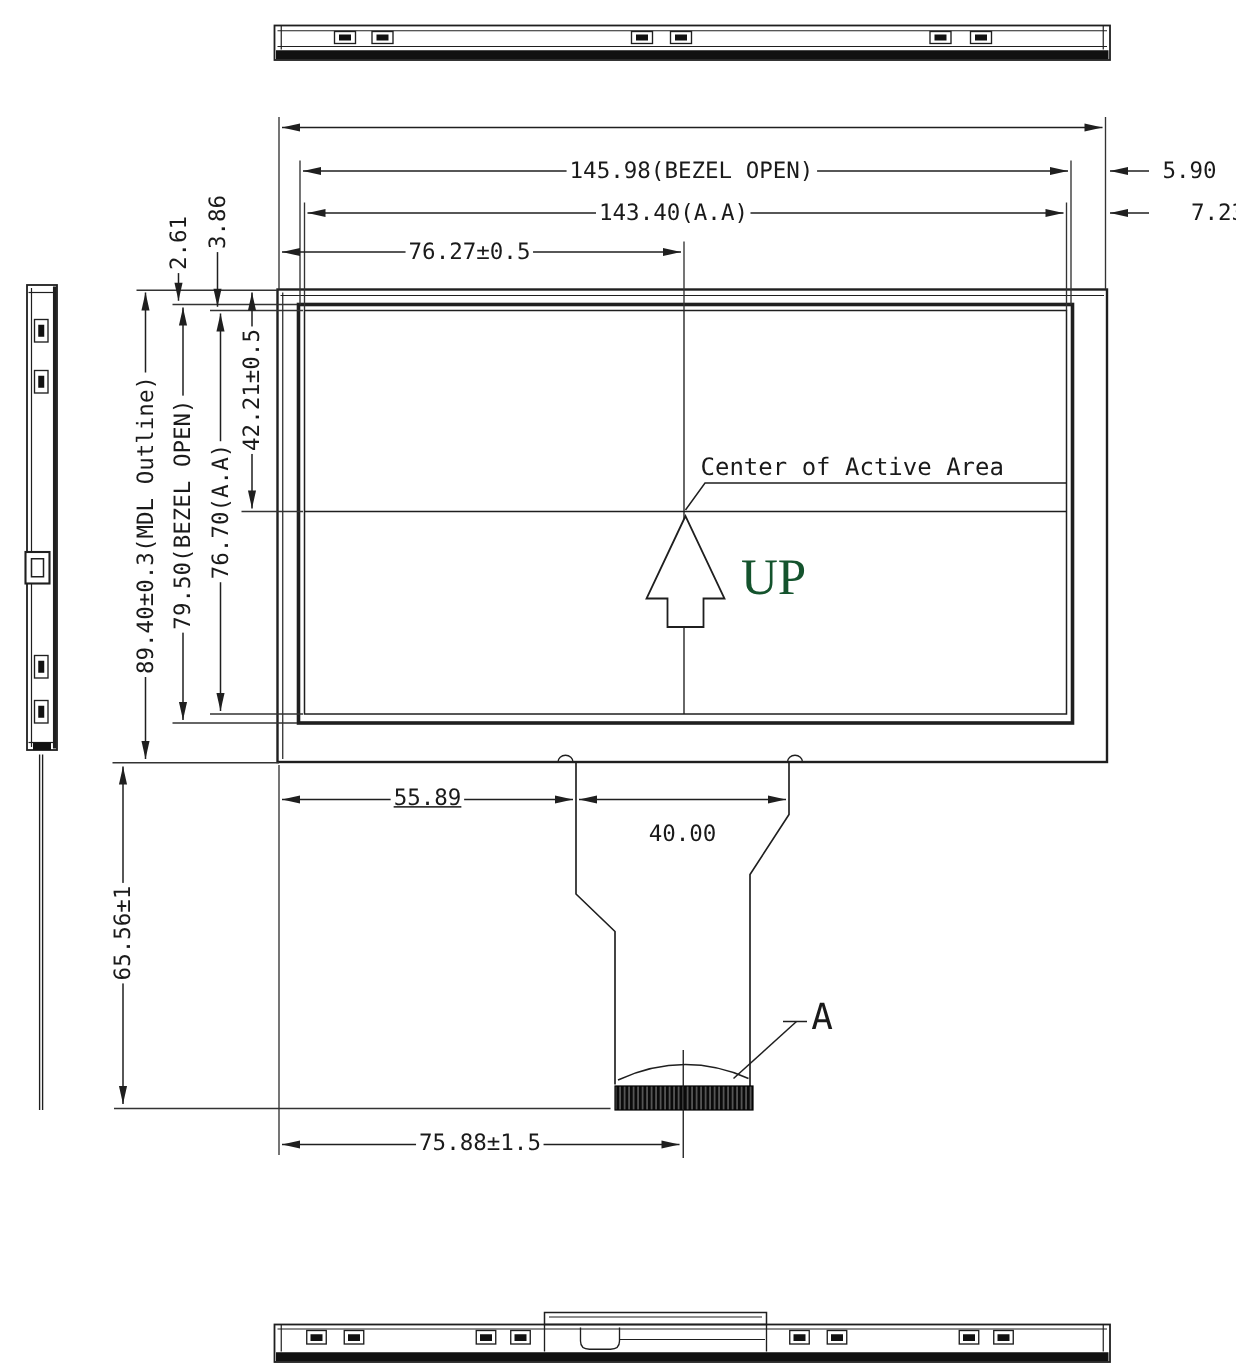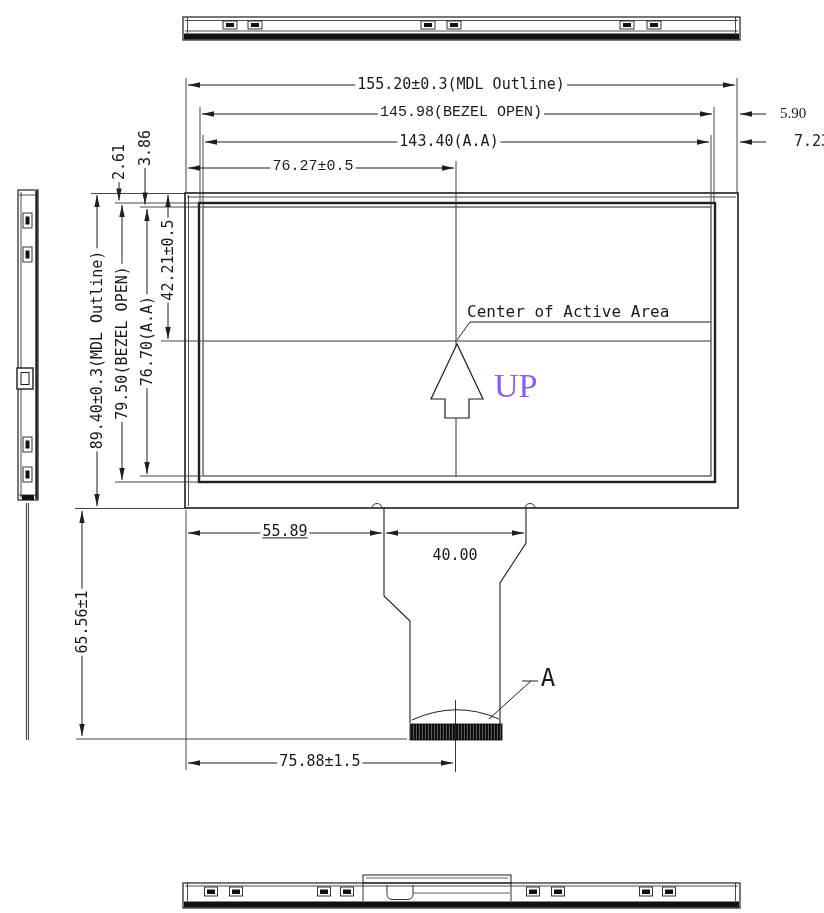--- a/index.html
+++ b/index.html
@@ -5,21 +5,21 @@
   html,body{margin:0;padding:0;background:#fff;}
   #stage{position:relative;width:824px;height:913px;background:#fff;overflow:hidden;
          font-family:"DejaVu Sans Mono", monospace;}
   #stage svg{position:absolute;left:0;top:0;}
   .dim{position:absolute;background:#fff;padding:0 2px;color:#1a1a1a;
        font:15px "DejaVu Sans Mono", monospace;white-space:nowrap;
        transform:translate(-50%,-52%);line-height:1.1;}
   .rot{transform:translate(-50%,-50%) rotate(-90deg);}
   .note{position:absolute;color:#1a1a1a;font:16px "DejaVu Sans Mono", monospace;
         white-space:nowrap;transform:translate(0,-50%);background:transparent;padding:0;}
-  .up-label{position:absolute;color:#8b5cf6;font:34px "Liberation Serif", serif;
+  .up-label{position:absolute;color:#14532d;font:34px "Liberation Serif", serif;
             white-space:nowrap;transform:translate(0,-50%);}
   .detail-a{position:absolute;color:#1a1a1a;font:24px "DejaVu Sans Mono", monospace;
             transform:translate(-50%,-50%);}
 </style>
 </head>
 <body>
 
 <div id="stage">
 
 <svg width="824" height="913" viewBox="0 0 824 913">
@@ -179,25 +179,24 @@
     <line x1="122" y1="205" x2="122" y2="480" marker-start="url(#arr)" marker-end="url(#arr)"></line>
     <line x1="147" y1="209" x2="147" y2="474" marker-start="url(#arr)" marker-end="url(#arr)"></line>
     <line x1="168" y1="195" x2="168" y2="339" marker-start="url(#arr)" marker-end="url(#arr)"></line>
     <line x1="188" y1="533" x2="382" y2="533" marker-start="url(#arr)" marker-end="url(#arr)"></line>
     <line x1="386" y1="533" x2="524" y2="533" marker-start="url(#arr)" marker-end="url(#arr)"></line>
     <line x1="82" y1="511" x2="82" y2="736" marker-start="url(#arr)" marker-end="url(#arr)"></line>
     <line x1="188" y1="763" x2="453" y2="763" marker-start="url(#arr)" marker-end="url(#arr)"></line>
   </g>
 </svg>
 
-<div class="dim" style="left:461px;top:85px;">155.20±0.3(MDL Outline)</div>
-<div class="dim" style="left:461px;top:114px;font-family:Liberation Mono, monospace;">145.98(BEZEL OPEN)</div>
+<div class="dim" style="left:461px;top:114px;">145.98(BEZEL OPEN)</div>
 <div class="dim" style="left:449px;top:142px;">143.40(A.A)</div>
-<div class="dim" style="left:313px;top:168px;font-family:Liberation Mono, monospace;">76.27±0.5</div>
-<div class="dim" style="left:793px;top:114px;font-family:Liberation Serif, serif;">5.90</div>
+<div class="dim" style="left:313px;top:168px;">76.27±0.5</div>
+<div class="dim" style="left:793px;top:114px;">5.90</div>
 <div class="dim" style="left:812px;top:142px;">7.23</div>
 <div class="dim rot" style="left:119px;top:162px;">2.61</div>
 <div class="dim rot" style="left:145px;top:148px;">3.86</div>
 <div class="dim rot" style="left:97px;top:350px;">89.40±0.3(MDL Outline)</div>
 <div class="dim rot" style="left:122px;top:343px;">79.50(BEZEL OPEN)</div>
 <div class="dim rot" style="left:147px;top:341px;">76.70(A.A)</div>
 <div class="dim rot" style="left:168px;top:260px;">42.21±0.5</div>
 <div class="dim" style="left:285px;top:532px;text-decoration:underline;">55.89</div>
 <div class="dim" style="left:455px;top:556px;">40.00</div>
 <div class="dim rot" style="left:82px;top:622px;">65.56±1</div>

